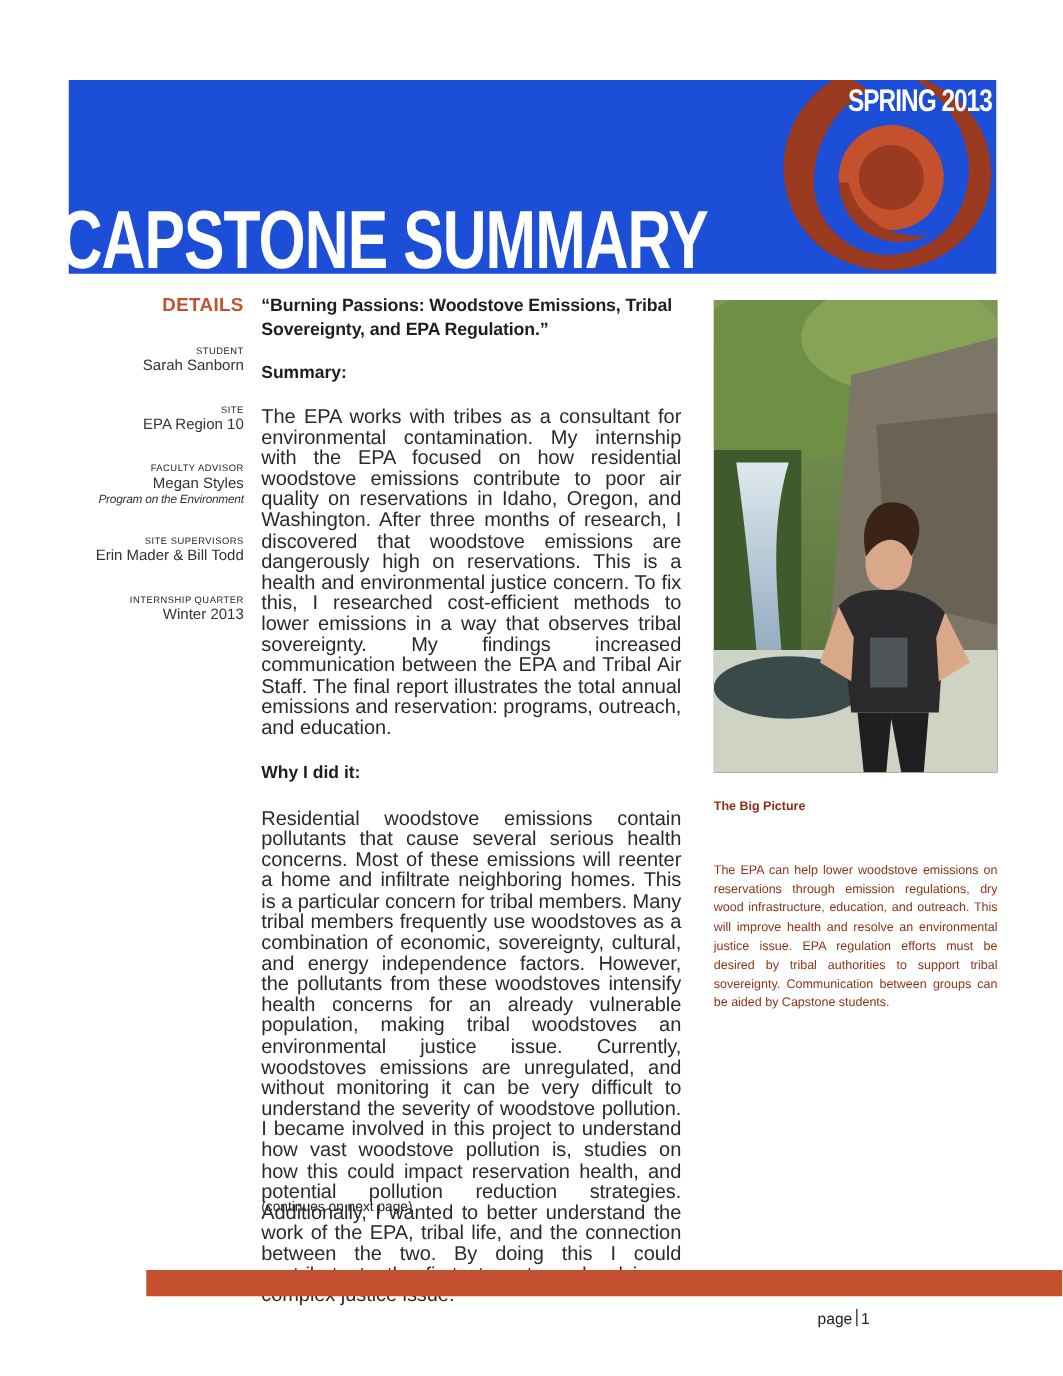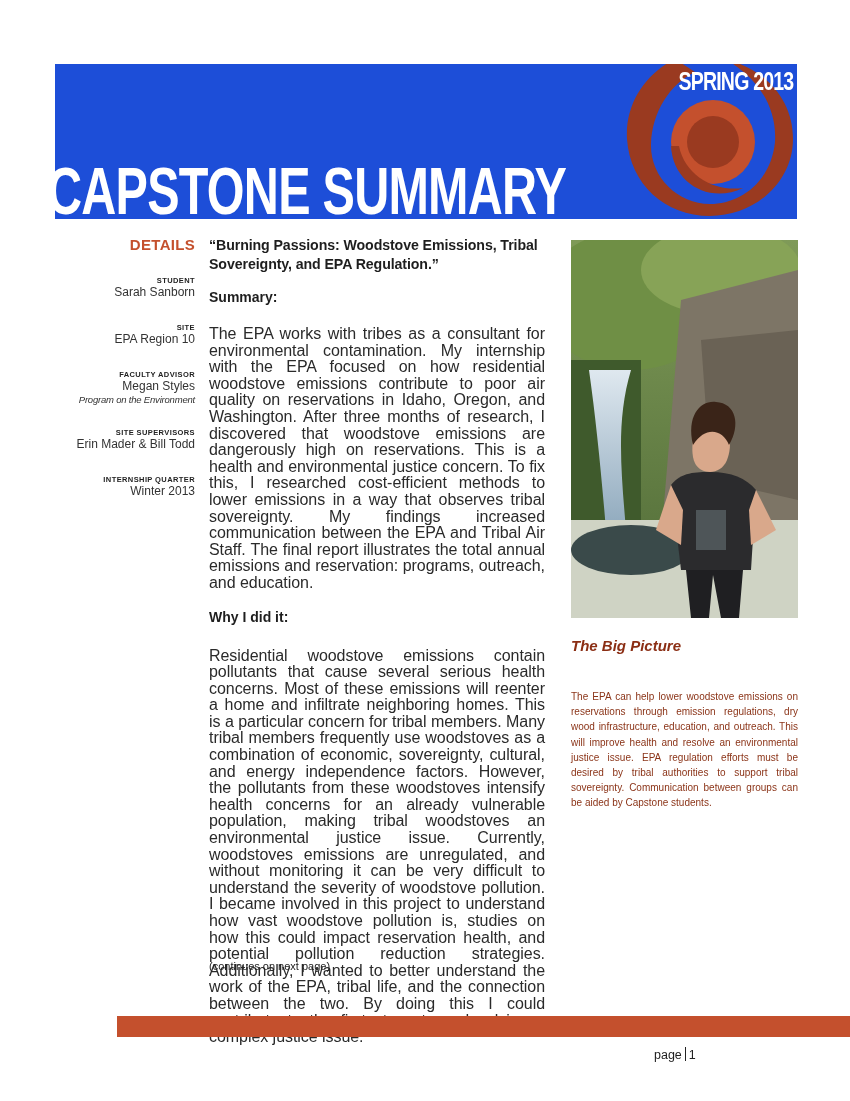--- a/index.html
+++ b/index.html
@@ -14,39 +14,39 @@
             font-size: 25px; letter-spacing: -1px; transform: scaleX(0.78); transform-origin: right top;
             font-family: "Liberation Sans", sans-serif; }
   .title { position: absolute; left: 47px; top: 158px; color: #fff; font-weight: bold;
            font-size: 66px; line-height: 66px; letter-spacing: -1px; white-space: nowrap;
            transform: scaleX(0.735); transform-origin: left top;
            font-family: "Liberation Sans", sans-serif; }
 
   
   .sidebar { position: absolute; left: 60px; top: 236px; width: 135px; text-align: right; }
   .sidebar .heading { color: #C4502D; font-weight: bold; font-size: 15px; letter-spacing: 0.3px; margin-bottom: 22px; }
-  .sidebar .label { font-size: 7.5px; letter-spacing: 0.4px; color: #222; margin-top: 23px; text-transform: uppercase; font-weight: bold; }
+  .sidebar .label { font-size: 7.5px; letter-spacing: 0.4px; color: #222; margin-top: 23px; text-transform: uppercase; }
   .sidebar .value { font-size: 12px; color: #333; line-height: 15px; }
   .sidebar .sub { font-size: 9.5px; font-style: italic; color: #333; line-height: 11px; letter-spacing: -0.2px; }
 
   
   .main { position: absolute; left: 209px; top: 236px; width: 336px; }
   .main .report-title { font-weight: bold; font-size: 14.2px; line-height: 19px; color: #1e1e1e; letter-spacing: -0.1px; }
   .main h2 { font-size: 14px; font-weight: bold; margin: 14px 0 0 0; color: #1e1e1e; line-height: 18px; }
   .main p { font-size: 16px; line-height: 16.6px; margin: 0; text-align: justify; color: #2a2a2a; letter-spacing: -0.05px; }
   .gap-s { height: 20px; }
   .continues { position: absolute; left: 209px; top: 960px; font-size: 11px; color: #222; }
 
   
   .photo { position: absolute; left: 571px; top: 240px; width: 227px; height: 378px; overflow: hidden;
            background: #6d7a52; }
 
   
   .bigpic { position: absolute; left: 571px; top: 639px; width: 227px; color: #8B2E14; }
-  .bigpic .bp-title { font-weight: bold; font-size: 15px; line-height: 14px; font-style: italic; }
+  .bigpic .bp-title { font-weight: bold; font-size: 10px; line-height: 14px; }
   .bigpic .bp-text { font-size: 10px; line-height: 15.2px; text-align: justify; color: #8B3418; margin-top: 36px; }
 
   
   .footer-bar { position: absolute; left: 117px; top: 1016px; width: 733px; height: 21px; background: #C4502D; }
   .page-num { position: absolute; left: 654px; top: 1047px; font-size: 12.5px; color: #222; }
   .page-num .sep { display: inline-block; width: 1px; height: 14px; background: #222; vertical-align: -2px; margin: 0 3px; }
 </style>
 </head>
 <body>
 

